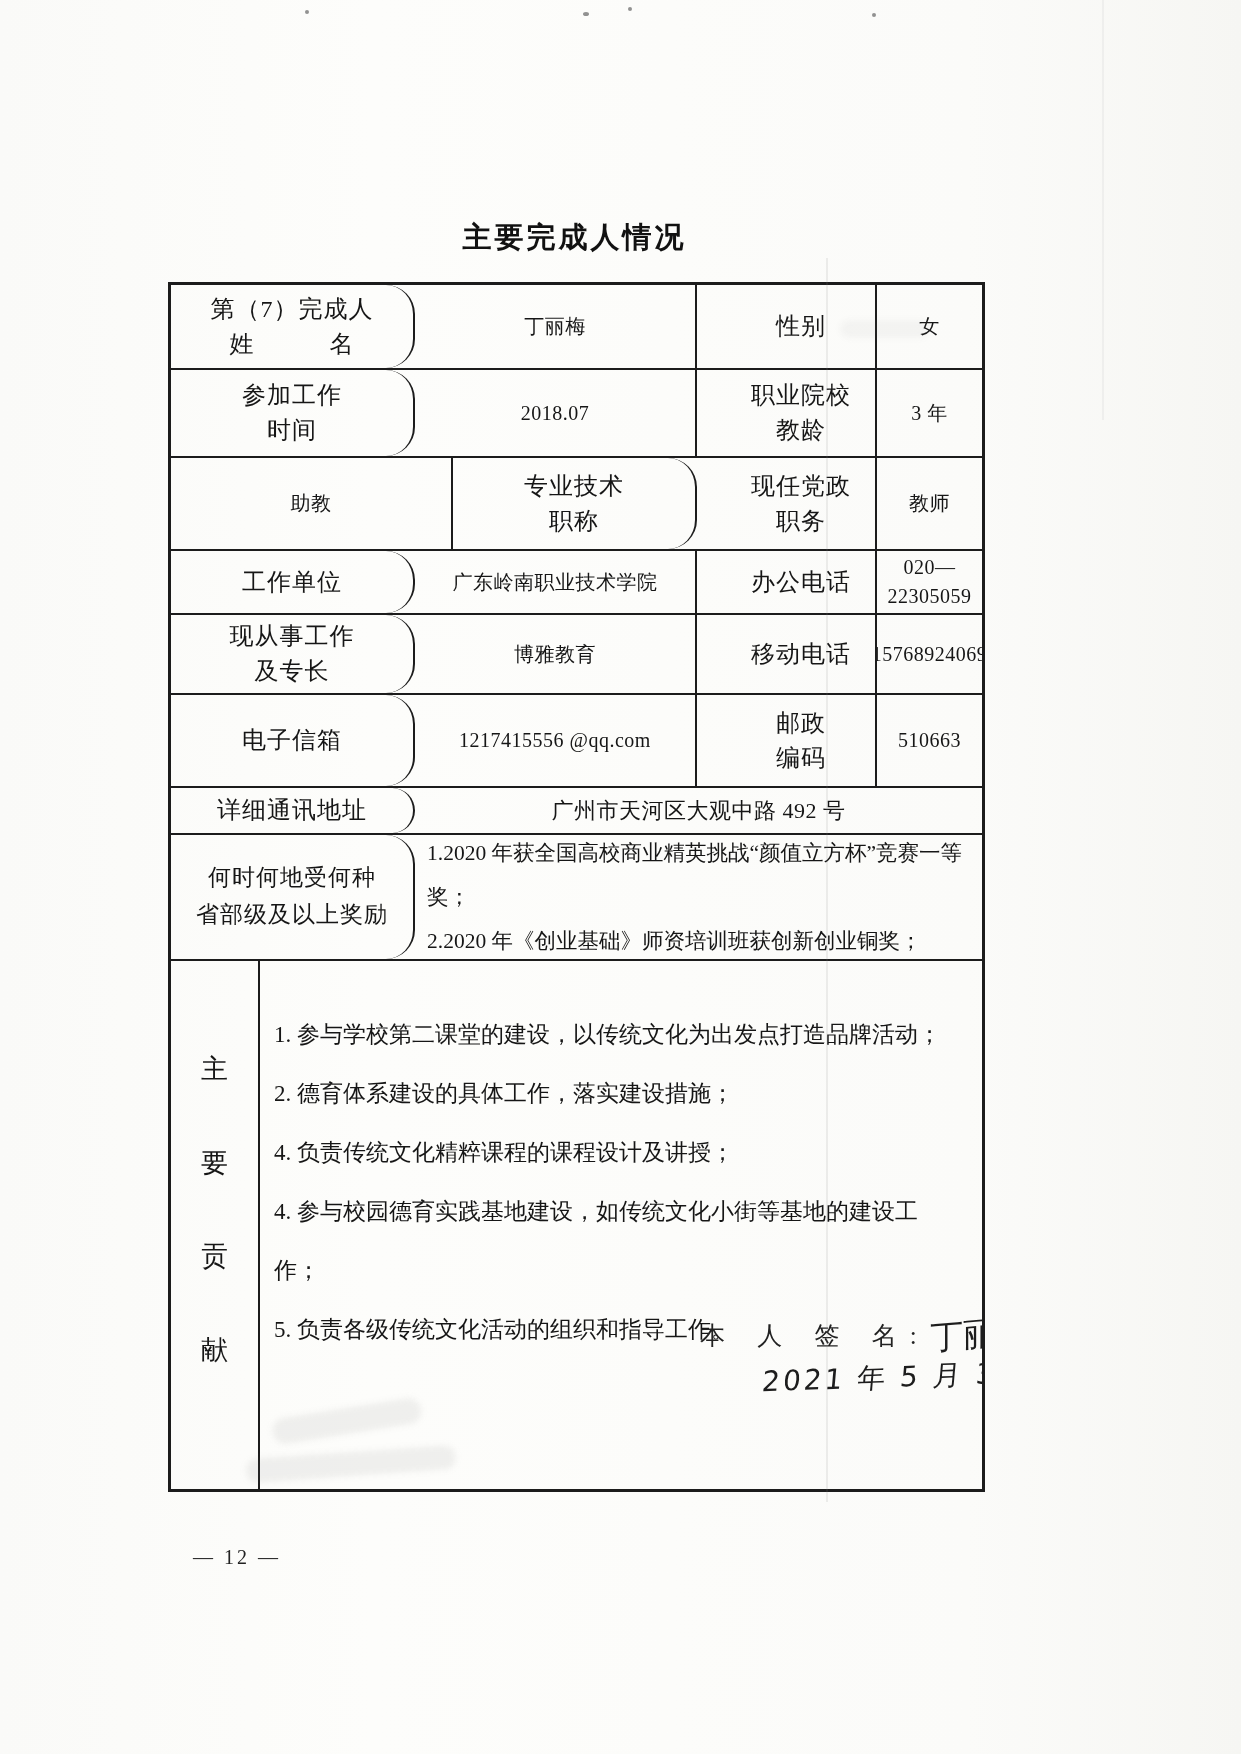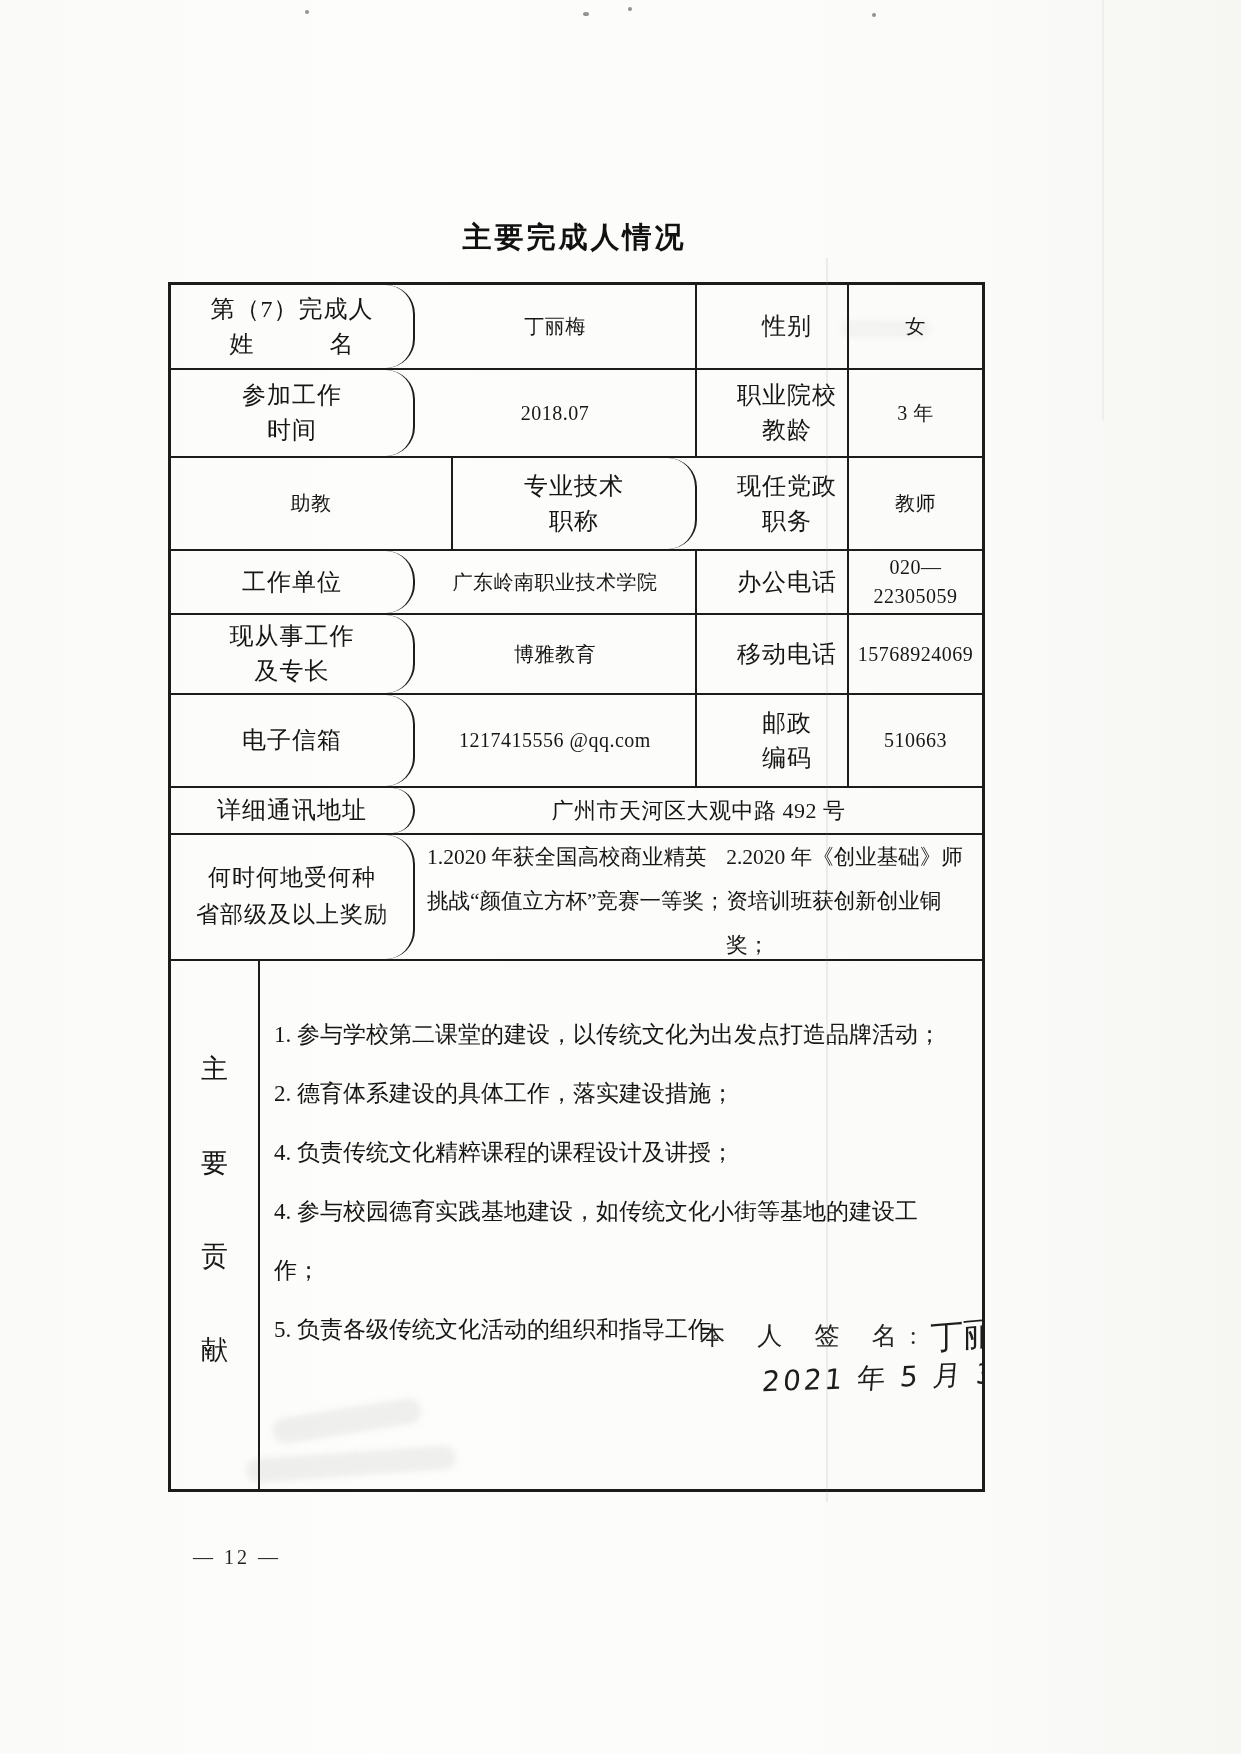--- a/index.html
+++ b/index.html
@@ -26,30 +26,30 @@
   .row.last{border-bottom:none;flex:1 1 auto;}
   .cell{
     box-sizing:border-box;border-right:2px solid #1c1c1c;
     display:flex;align-items:center;justify-content:center;
     text-align:center;white-space:pre-line;line-height:1.45;
     overflow:hidden;
   }
   .cell.endcol{border-right:none;}
   .c1{width:244px;border-radius:29px;}
   .c2{width:282px;}
-  .c3{width:152px;padding-left:30px;}
+  .c3{width:180px;padding-left:30px;}
   .c4{flex:1;}
   .label{font-size:24px;letter-spacing:1px;}
   .value{font-size:20px;letter-spacing:0.5px;}
   .r1{height:85px}.r2{height:90px}.r3{height:88px}.r4{height:93px}
   .r5{height:64px}.r6{height:80px}.r7{height:93px}.r8{height:47px}.r9{height:126px}
   .addr-value{flex:1;font-size:22px;}
   .awards-label{font-size:23px;line-height:1.6;}
   .awards-body{
-    flex:1;flex-direction:row;align-items:flex-start;justify-content:center;
+    flex:1;flex-direction:column;align-items:flex-start;justify-content:center;
     padding-left:12px;text-align:left;font-size:21.5px;line-height:44px;white-space:normal;
   }
   .contrib-label{
     width:89px;flex-direction:column;justify-content:space-evenly;align-items:center;
     padding:34px 0 64px 0;font-size:27px;letter-spacing:0;
   }
   .contrib-label span{display:block;}
   .contrib-body{
     flex:1;display:block;position:relative;text-align:left;
     padding:44px 24px 0 14px;font-size:23px;line-height:59px;white-space:normal;

